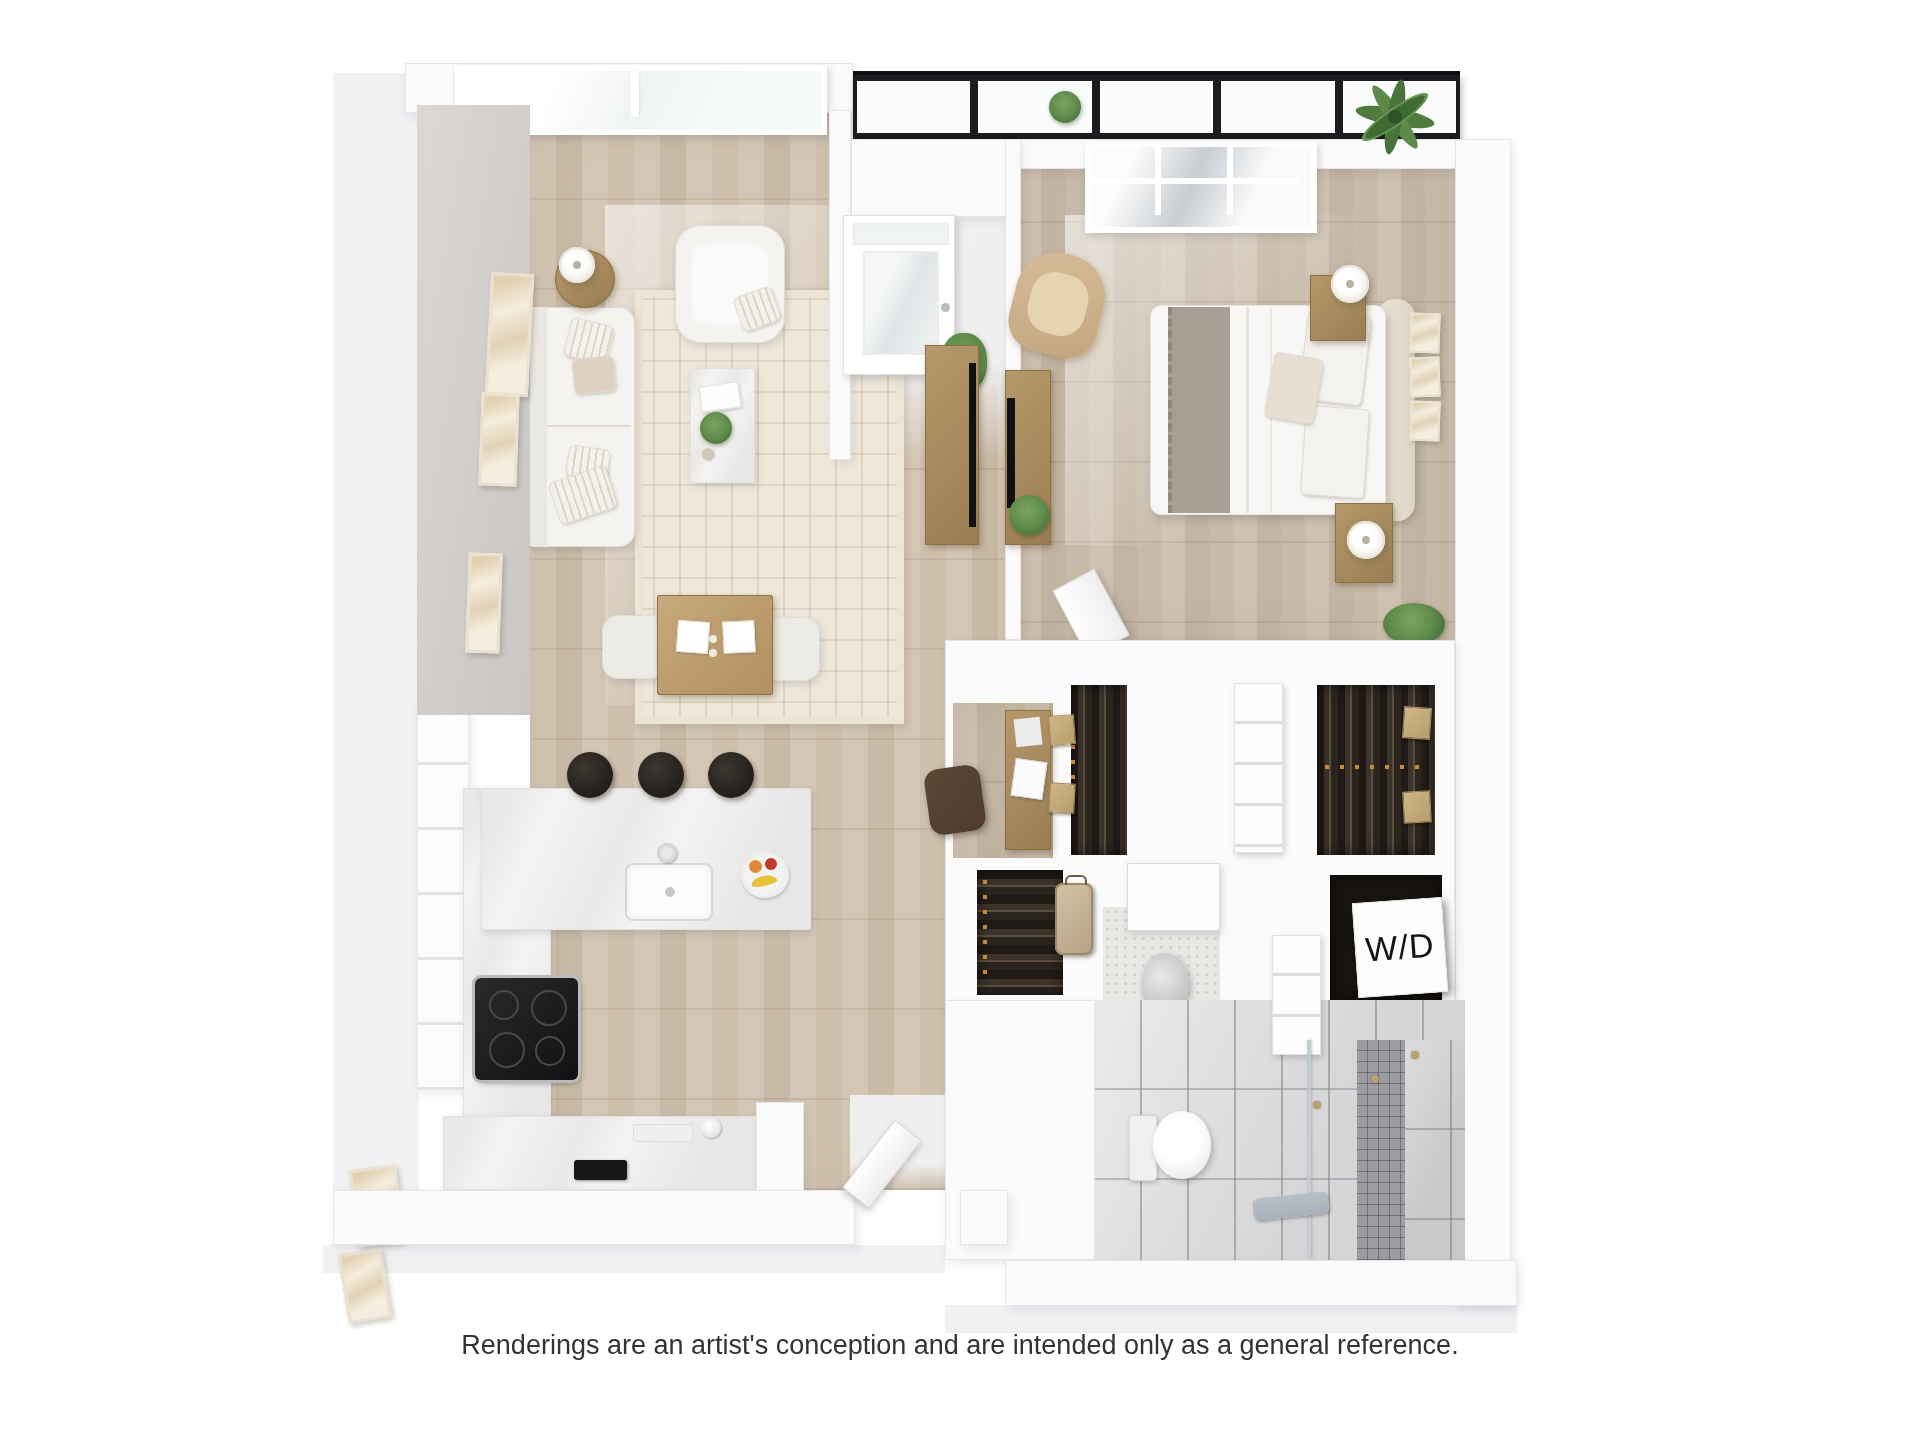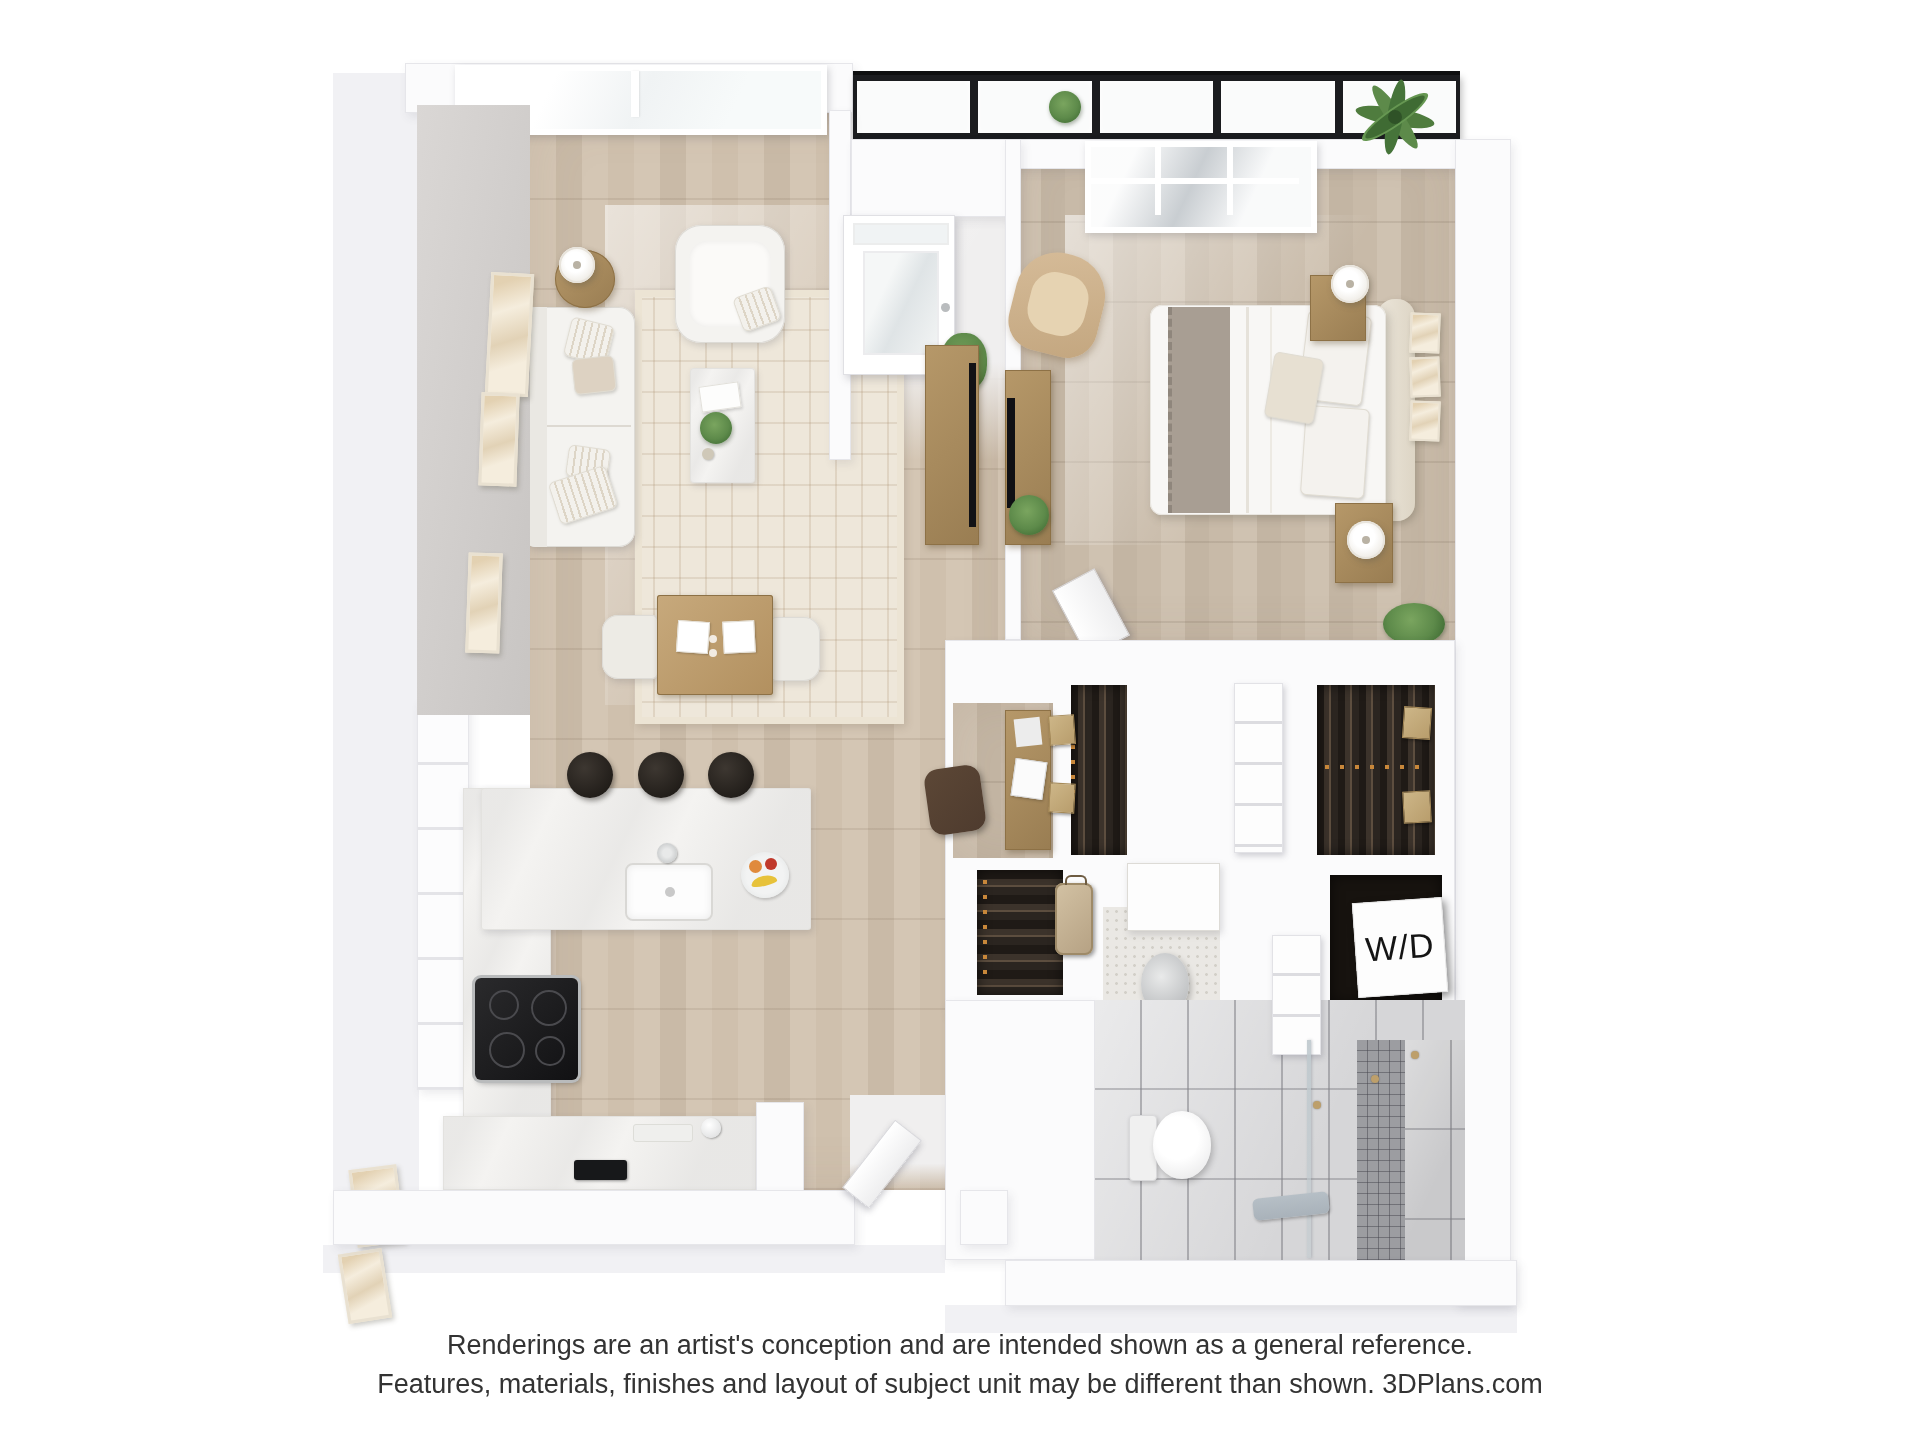--- a/index.html
+++ b/index.html
@@ -309,16 +309,15 @@
     <div class="abs" style="left:948px;top:1140px;width:76px;height:22px;border-radius:6px;background:linear-gradient(180deg,#b6bfc6,var(--towel));transform:rotate(-6deg);box-shadow:1px 2px 3px rgba(0,0,0,.25);"></div>
 
     <div class="wall" style="left:28px;top:1135px;width:522px;height:55px;"></div>
     <div class="wall" style="left:655px;top:1135px;width:48px;height:55px;"></div>
     <div class="wall" style="left:700px;top:1205px;width:512px;height:46px;"></div>
     <div class="doorleaf" style="left:560px;top:1066px;width:32px;height:84px;transform:rotate(38deg);"></div>
 
   </div>
 
   <div class="footer">
-    <p>Renderings are an artist's conception and are intended shown as a general reference.</p>
-    <p>Features, materials, finishes and layout of subject unit may be different than shown. 3DPlans.com</p>
+    <p>Renderings are an artist's conception and are intended only as a general reference.</p>
   </div>
 </div>
 
 </body></html>

